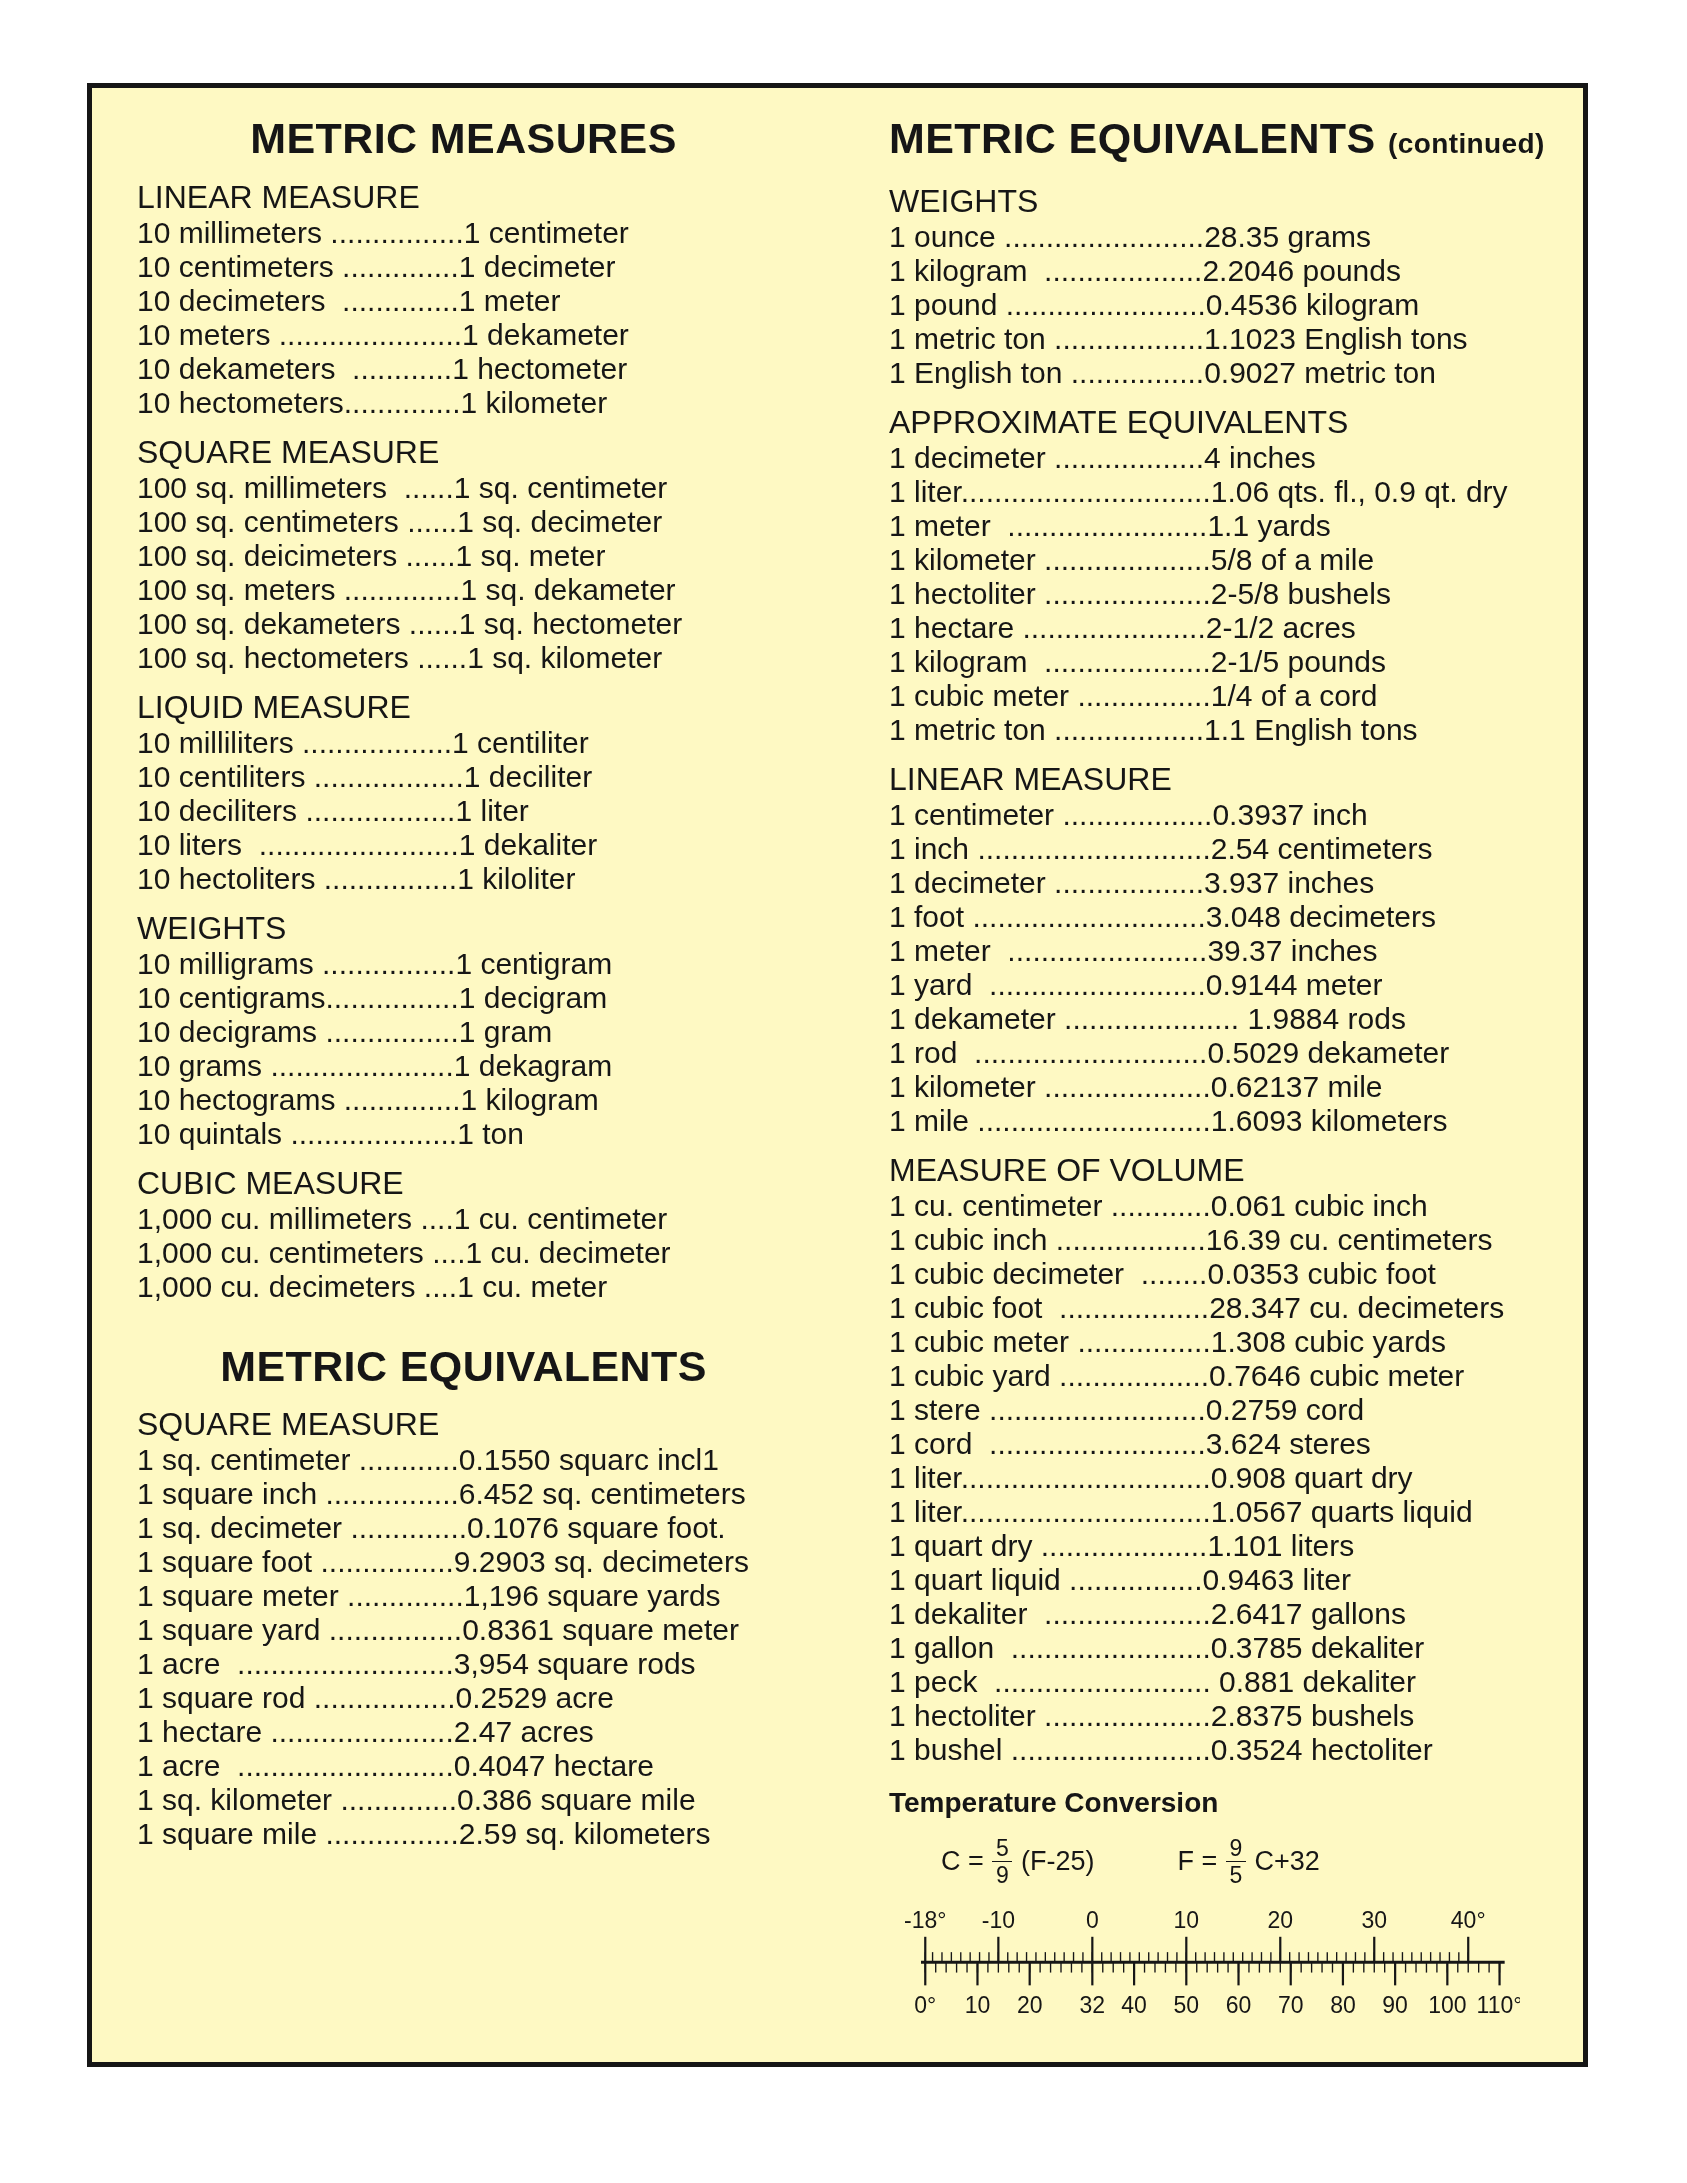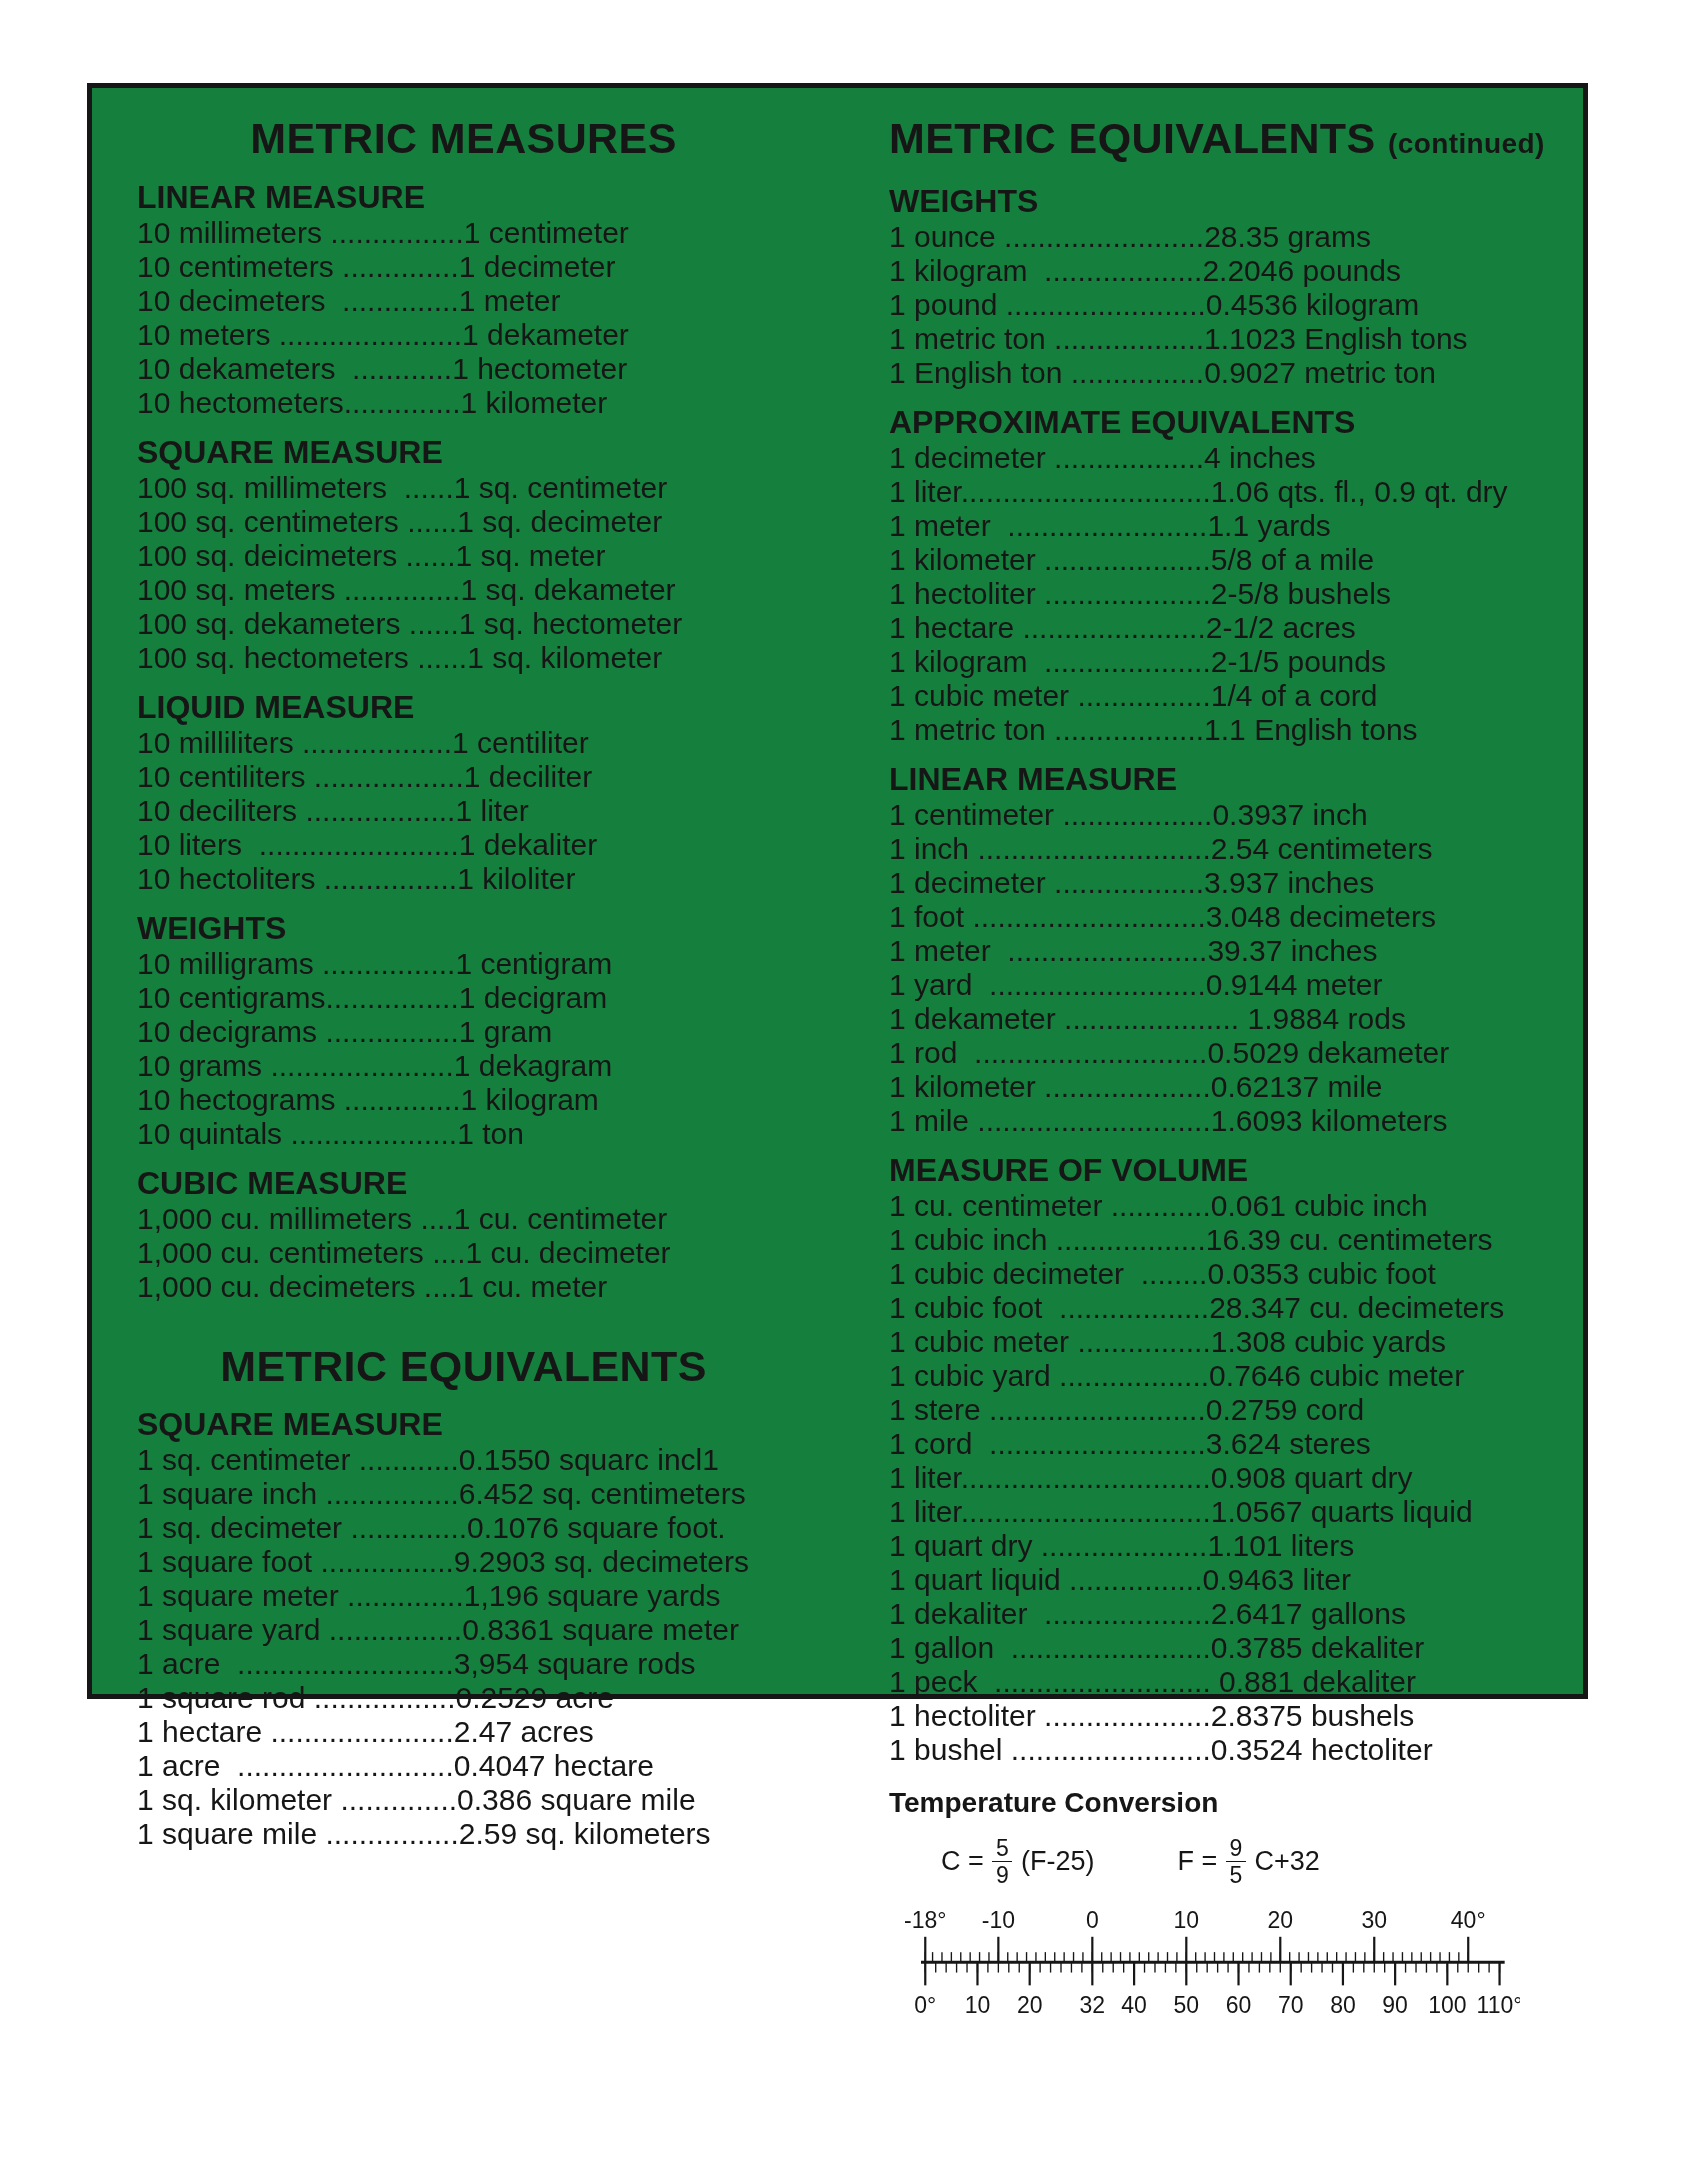--- a/index.html
+++ b/index.html
@@ -6,38 +6,38 @@
   body{
     width:1687px;height:2184px;
     background:#ffffff;
     font-family:"Liberation Sans", sans-serif;
     color:#161616;
     position:relative;
     overflow:hidden;
   }
   .frame{
     position:absolute;left:87px;top:83px;
-    width:1501px;height:1616px;
+    width:1501px;height:1984px;
     border:5.2px solid #161616;
-    background:#15803d;
+    background:#fef9c3;
     box-sizing:border-box;
   }
   .col{position:absolute;top:24.5px;}
   .col-left{left:45px;width:653px;}
   .col-right{left:797px;width:690px;}
   .main-title{
     font-size:43px;font-weight:bold;line-height:51px;
     text-align:center;letter-spacing:0.4px;
     margin-bottom:14px;white-space:pre;
   }
   .right-title{text-align:left;margin-bottom:8.7px;}
   .cont{font-size:28px;font-weight:bold;}
   .title2{margin-top:37px;margin-bottom:5.2px;}
   .sec-heading{
-    font-size:32px;font-weight:bold;line-height:38px;
+    font-size:32px;font-weight:normal;line-height:38px;
     margin-top:13px;white-space:pre;
   }
   .row{
     font-size:30px;line-height:34px;white-space:pre;
   }
   .temp-heading{
     font-size:28px;font-weight:bold;line-height:38px;margin-top:17.5px;
   }
   .formulas{margin-top:14px;margin-left:52px;display:flex;gap:83px;align-items:center;}
   .formula{font-size:27px;display:inline-flex;align-items:center;gap:8.7px;white-space:pre;}

